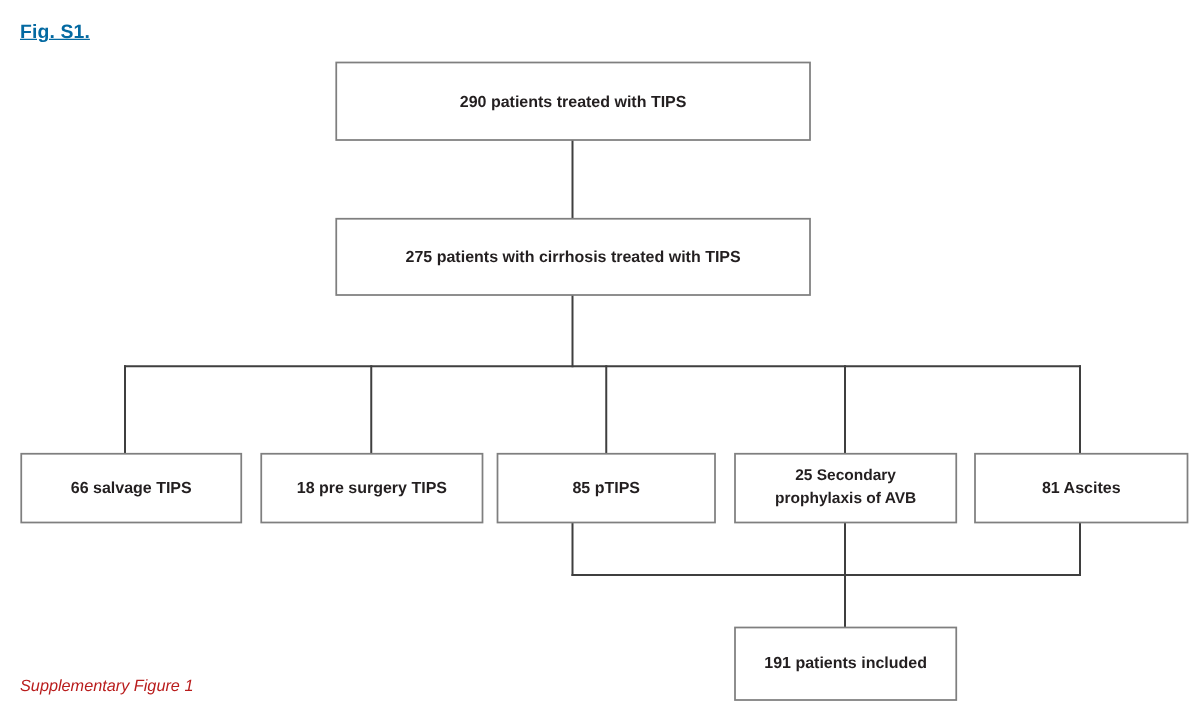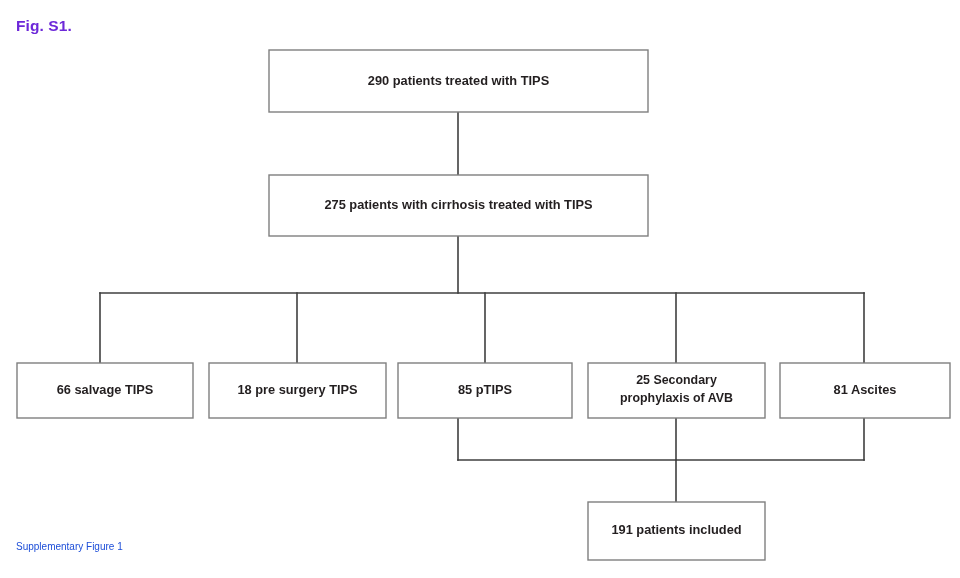--- a/index.html
+++ b/index.html
@@ -15,29 +15,31 @@
     color: #231f20;
     overflow: hidden;
   }
   #fig-title {
     position: absolute;
     left: 16px;
     top: 17px;
     font-size: 15.5px;
     font-weight: bold;
     letter-spacing: 0.1px;
-    color: #6d28d9;
+    color: #0369a1;
+    text-decoration: underline;
   }
   #fig-caption {
     position: absolute;
     left: 16px;
     top: 541px;
-    font-size: 10px;
+    font-size: 13px;
     font-weight: normal;
-    color: #1d4ed8;
+    color: #b91c1c;
+    font-style: italic;
   }
   #flow-svg {
     position: absolute;
     left: 0;
     top: 0;
     width: 960px;
     height: 578px;
   }
   .node-rect {
     fill: #ffffff;

